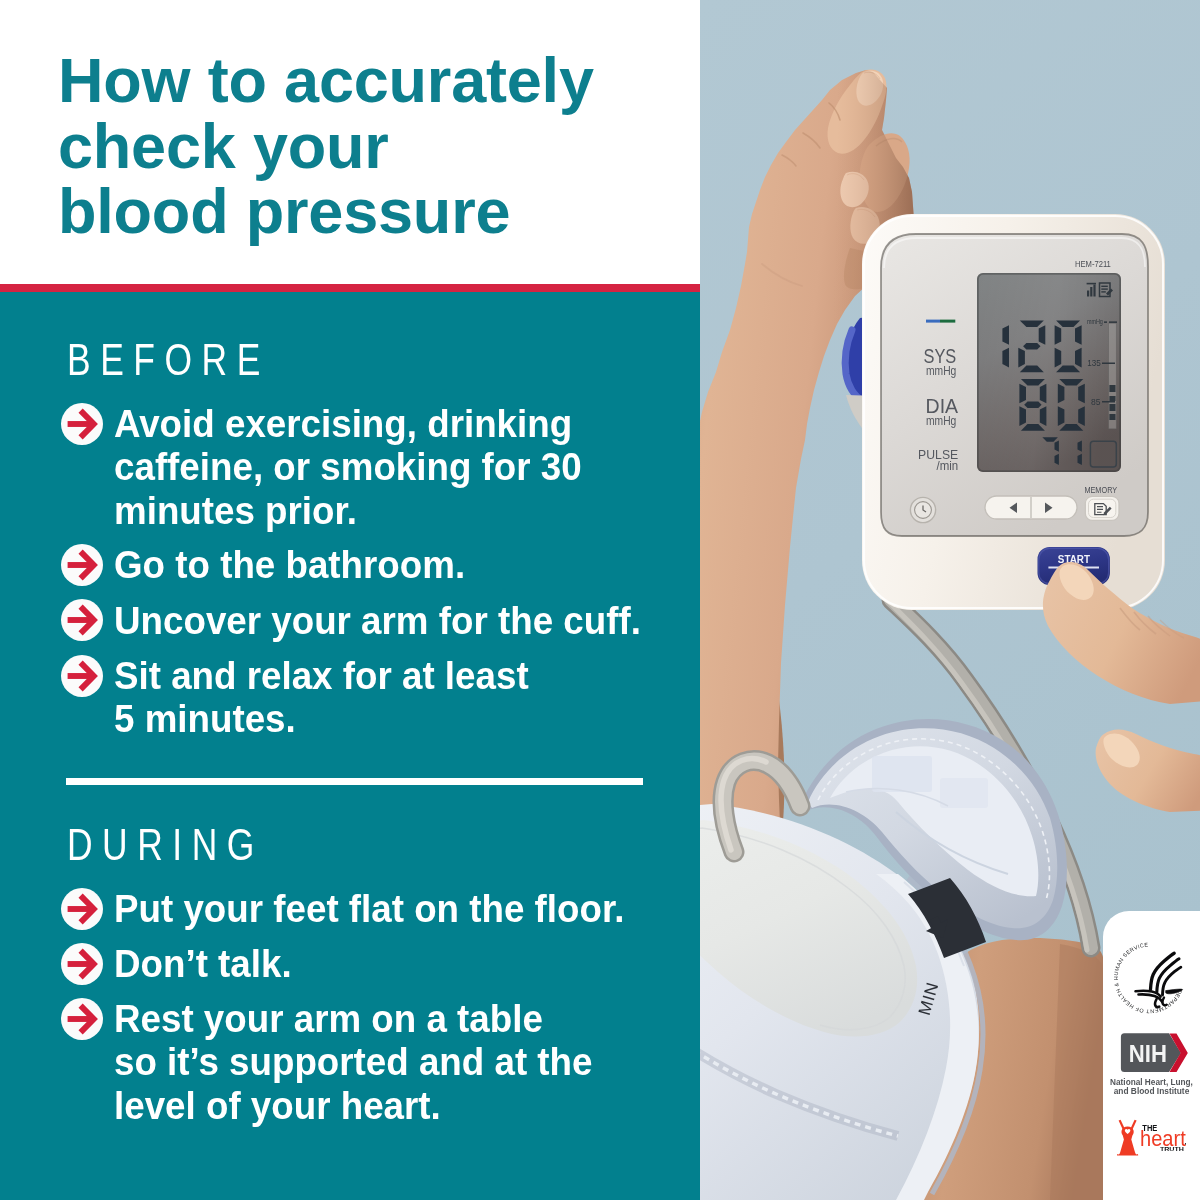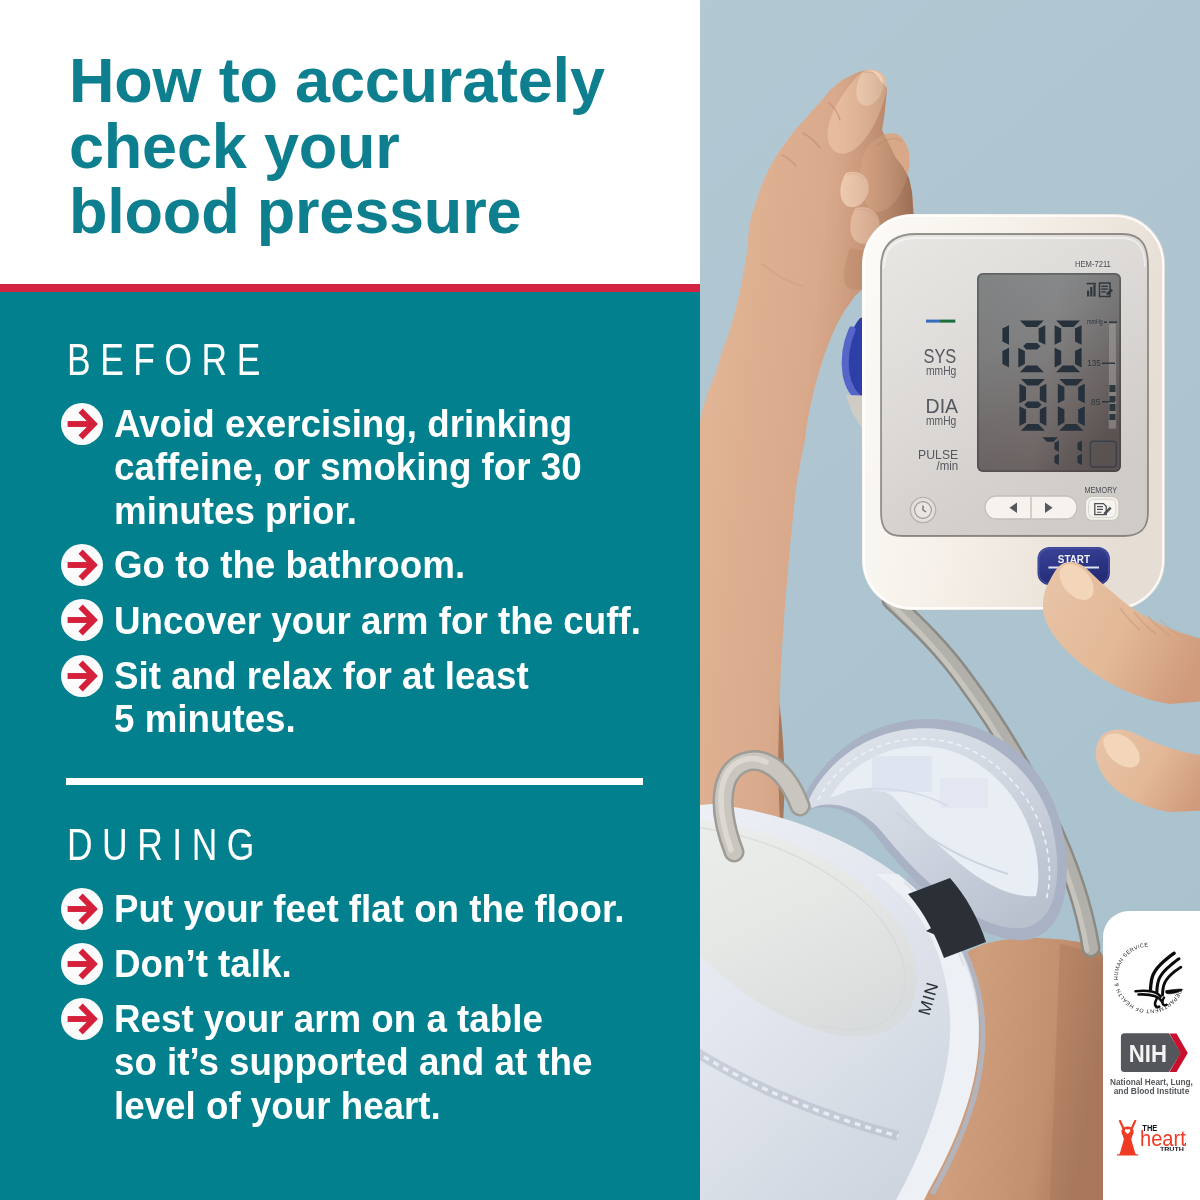--- a/index.html
+++ b/index.html
@@ -12,21 +12,21 @@
   .photo{position:absolute;left:700px;top:0;width:500px;height:1200px;
          background:#aec5d1;overflow:hidden;}
   .photo > svg{position:absolute;left:0;top:0;display:block;}
 
   
   .left{position:absolute;left:0;top:0;width:700px;height:1200px;}
   .head{position:absolute;left:0;top:0;width:700px;height:284px;background:#ffffff;}
   .rule{position:absolute;left:0;top:284px;width:700px;height:8px;background:#d52342;}
   .tips{position:absolute;left:0;top:292px;width:700px;height:908px;background:#02808e;}
 
-  h1{position:absolute;left:69px;top:48px;margin:0;width:640px;
+  h1{position:absolute;left:58px;top:48px;margin:0;width:640px;
      font-size:63px;line-height:65.5px;font-weight:bold;color:#0d7f8e;
      letter-spacing:-0.2px;white-space:pre-line;}
 
   .sec-title{position:absolute;left:67px;font-size:44.3px;font-weight:300;
              color:#ffffff;letter-spacing:11.9px;line-height:44.3px;
              transform:scaleX(0.80);transform-origin:left top;white-space:nowrap;}
 
   .item{position:absolute;left:114.2px;color:#fff;font-weight:bold;
         font-size:39.4px;line-height:43.3px;
         white-space:pre-line;transform:scaleX(0.933);transform-origin:left top;}

